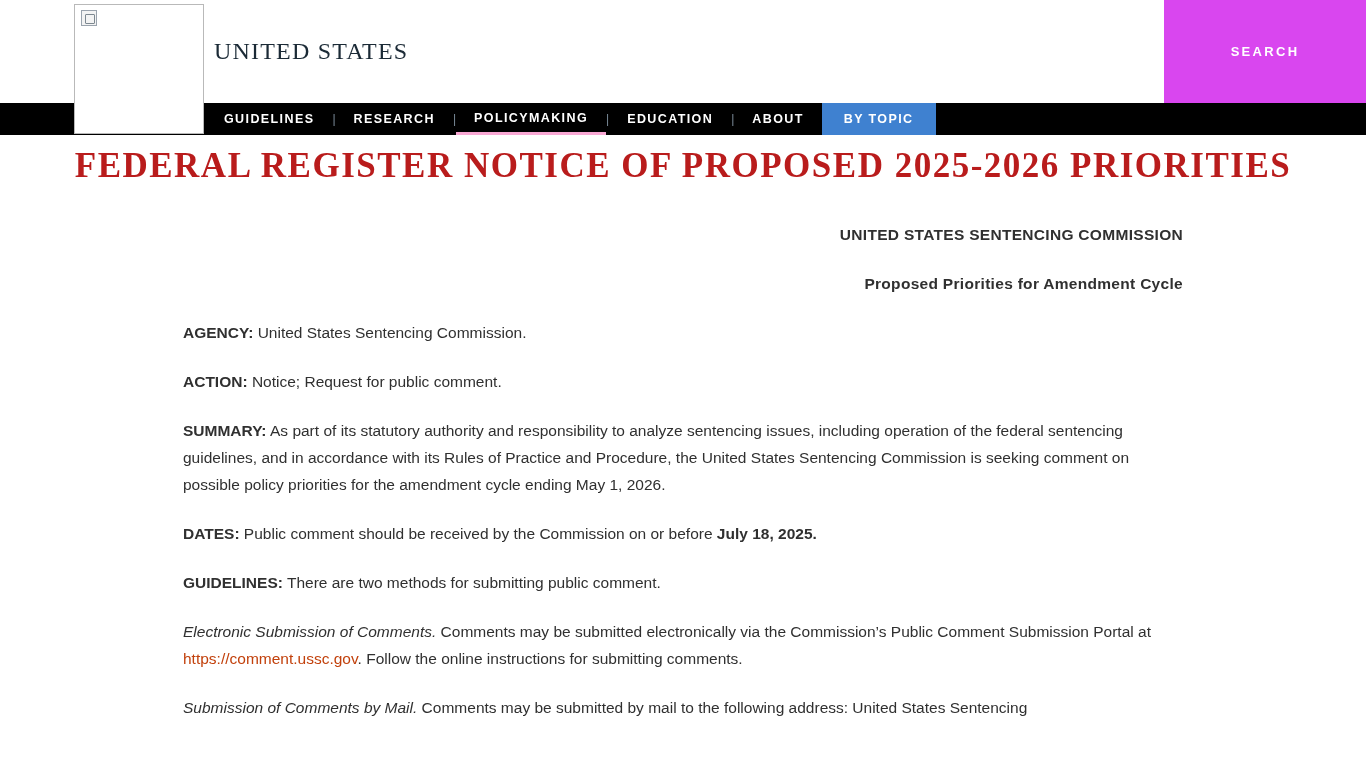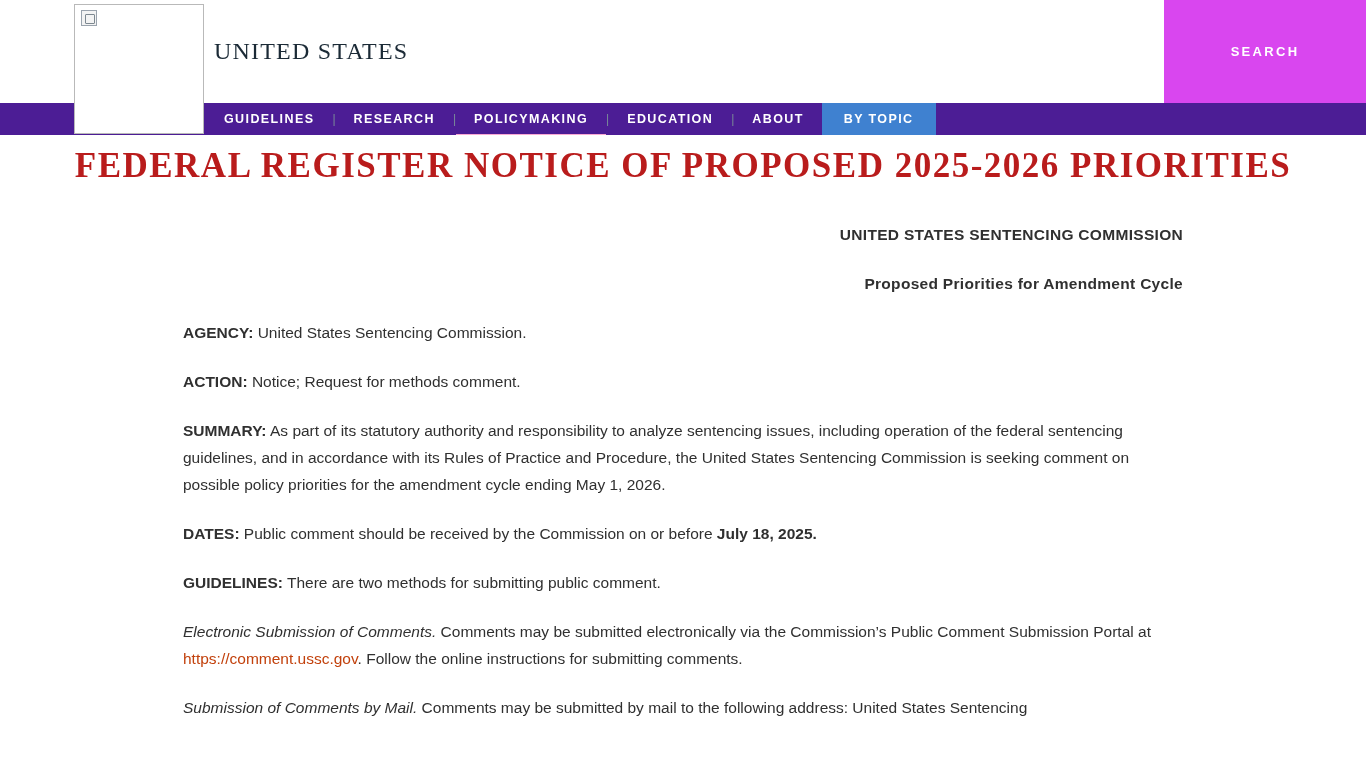--- a/index.html
+++ b/index.html
@@ -99,21 +99,21 @@
     letter-spacing: 2.3px;
     cursor: pointer;
   }
 
   
   .nav {
     position: absolute;
     top: 103px; left: 0;
     width: 1366px;
     height: 32px;
-    background: #4c1d95;
+    background: #000000;
   }
   .nav-inner {
     position: absolute;
     left: 206px;
     top: 0;
     height: 32px;
     display: flex;
     align-items: stretch;
   }
   .nav-item {
@@ -127,21 +127,21 @@
     cursor: pointer;
     position: relative;
   }
   .nav-sep {
     display: flex;
     align-items: center;
     color: #7a8a98;
     font-size: 12px;
   }
   .nav-item.active {
-    border-bottom: 1px solid #f9a8d4;
+    border-bottom: 3px solid #f9a8d4;
   }
   .nav-item.bytopic {
     background: #3f81d0;
     padding: 0 22px;
     text-align: right;
   }
   .nav-arrow {
     position: absolute;
     left: 632px;
     top: 135px;
@@ -234,21 +234,21 @@
   <h1 class="page-title">FEDERAL REGISTER NOTICE OF PROPOSED 2025-2026 PRIORITIES</h1>
 
   <div class="body-wrap">
 
     <p class="para head">UNITED STATES SENTENCING COMMISSION</p>
 
     <p class="para head">Proposed Priorities for Amendment Cycle</p>
 
     <p class="para"><span class="lbl">AGENCY:</span><span> United States Sentencing Commission.</span></p>
 
-    <p class="para"><span class="lbl">ACTION:</span><span> Notice; Request for methods comment.</span></p>
+    <p class="para"><span class="lbl">ACTION:</span><span> Notice; Request for public comment.</span></p>
 
     <p class="para"><span class="lbl">SUMMARY:</span><span> As part of its statutory authority and responsibility to analyze sentencing issues, including operation of the federal sentencing guidelines, and in accordance with its Rules of Practice and Procedure, the United States Sentencing Commission is seeking comment on possible policy priorities for the amendment cycle ending May 1, 2026.</span></p>
 
     <p class="para"><span class="lbl">DATES:</span><span> Public comment should be received by the Commission on or before </span><span class="lbl">July 18, 2025.</span></p>
 
     <p class="para"><span class="lbl">GUIDELINES:</span><span> There are two methods for submitting public comment.</span></p>
 
     <p class="para"><span class="ital">Electronic Submission of Comments.</span><span> Comments may be submitted electronically via the Commission’s Public Comment Submission Portal at </span><a class="inline-link" href="#">https://comment.ussc.gov</a><span>. Follow the online instructions for submitting comments.</span></p>
 
     <p class="para"><span class="ital">Submission of Comments by Mail.</span><span> Comments may be submitted by mail to the following address: United States Sentencing</span></p>

